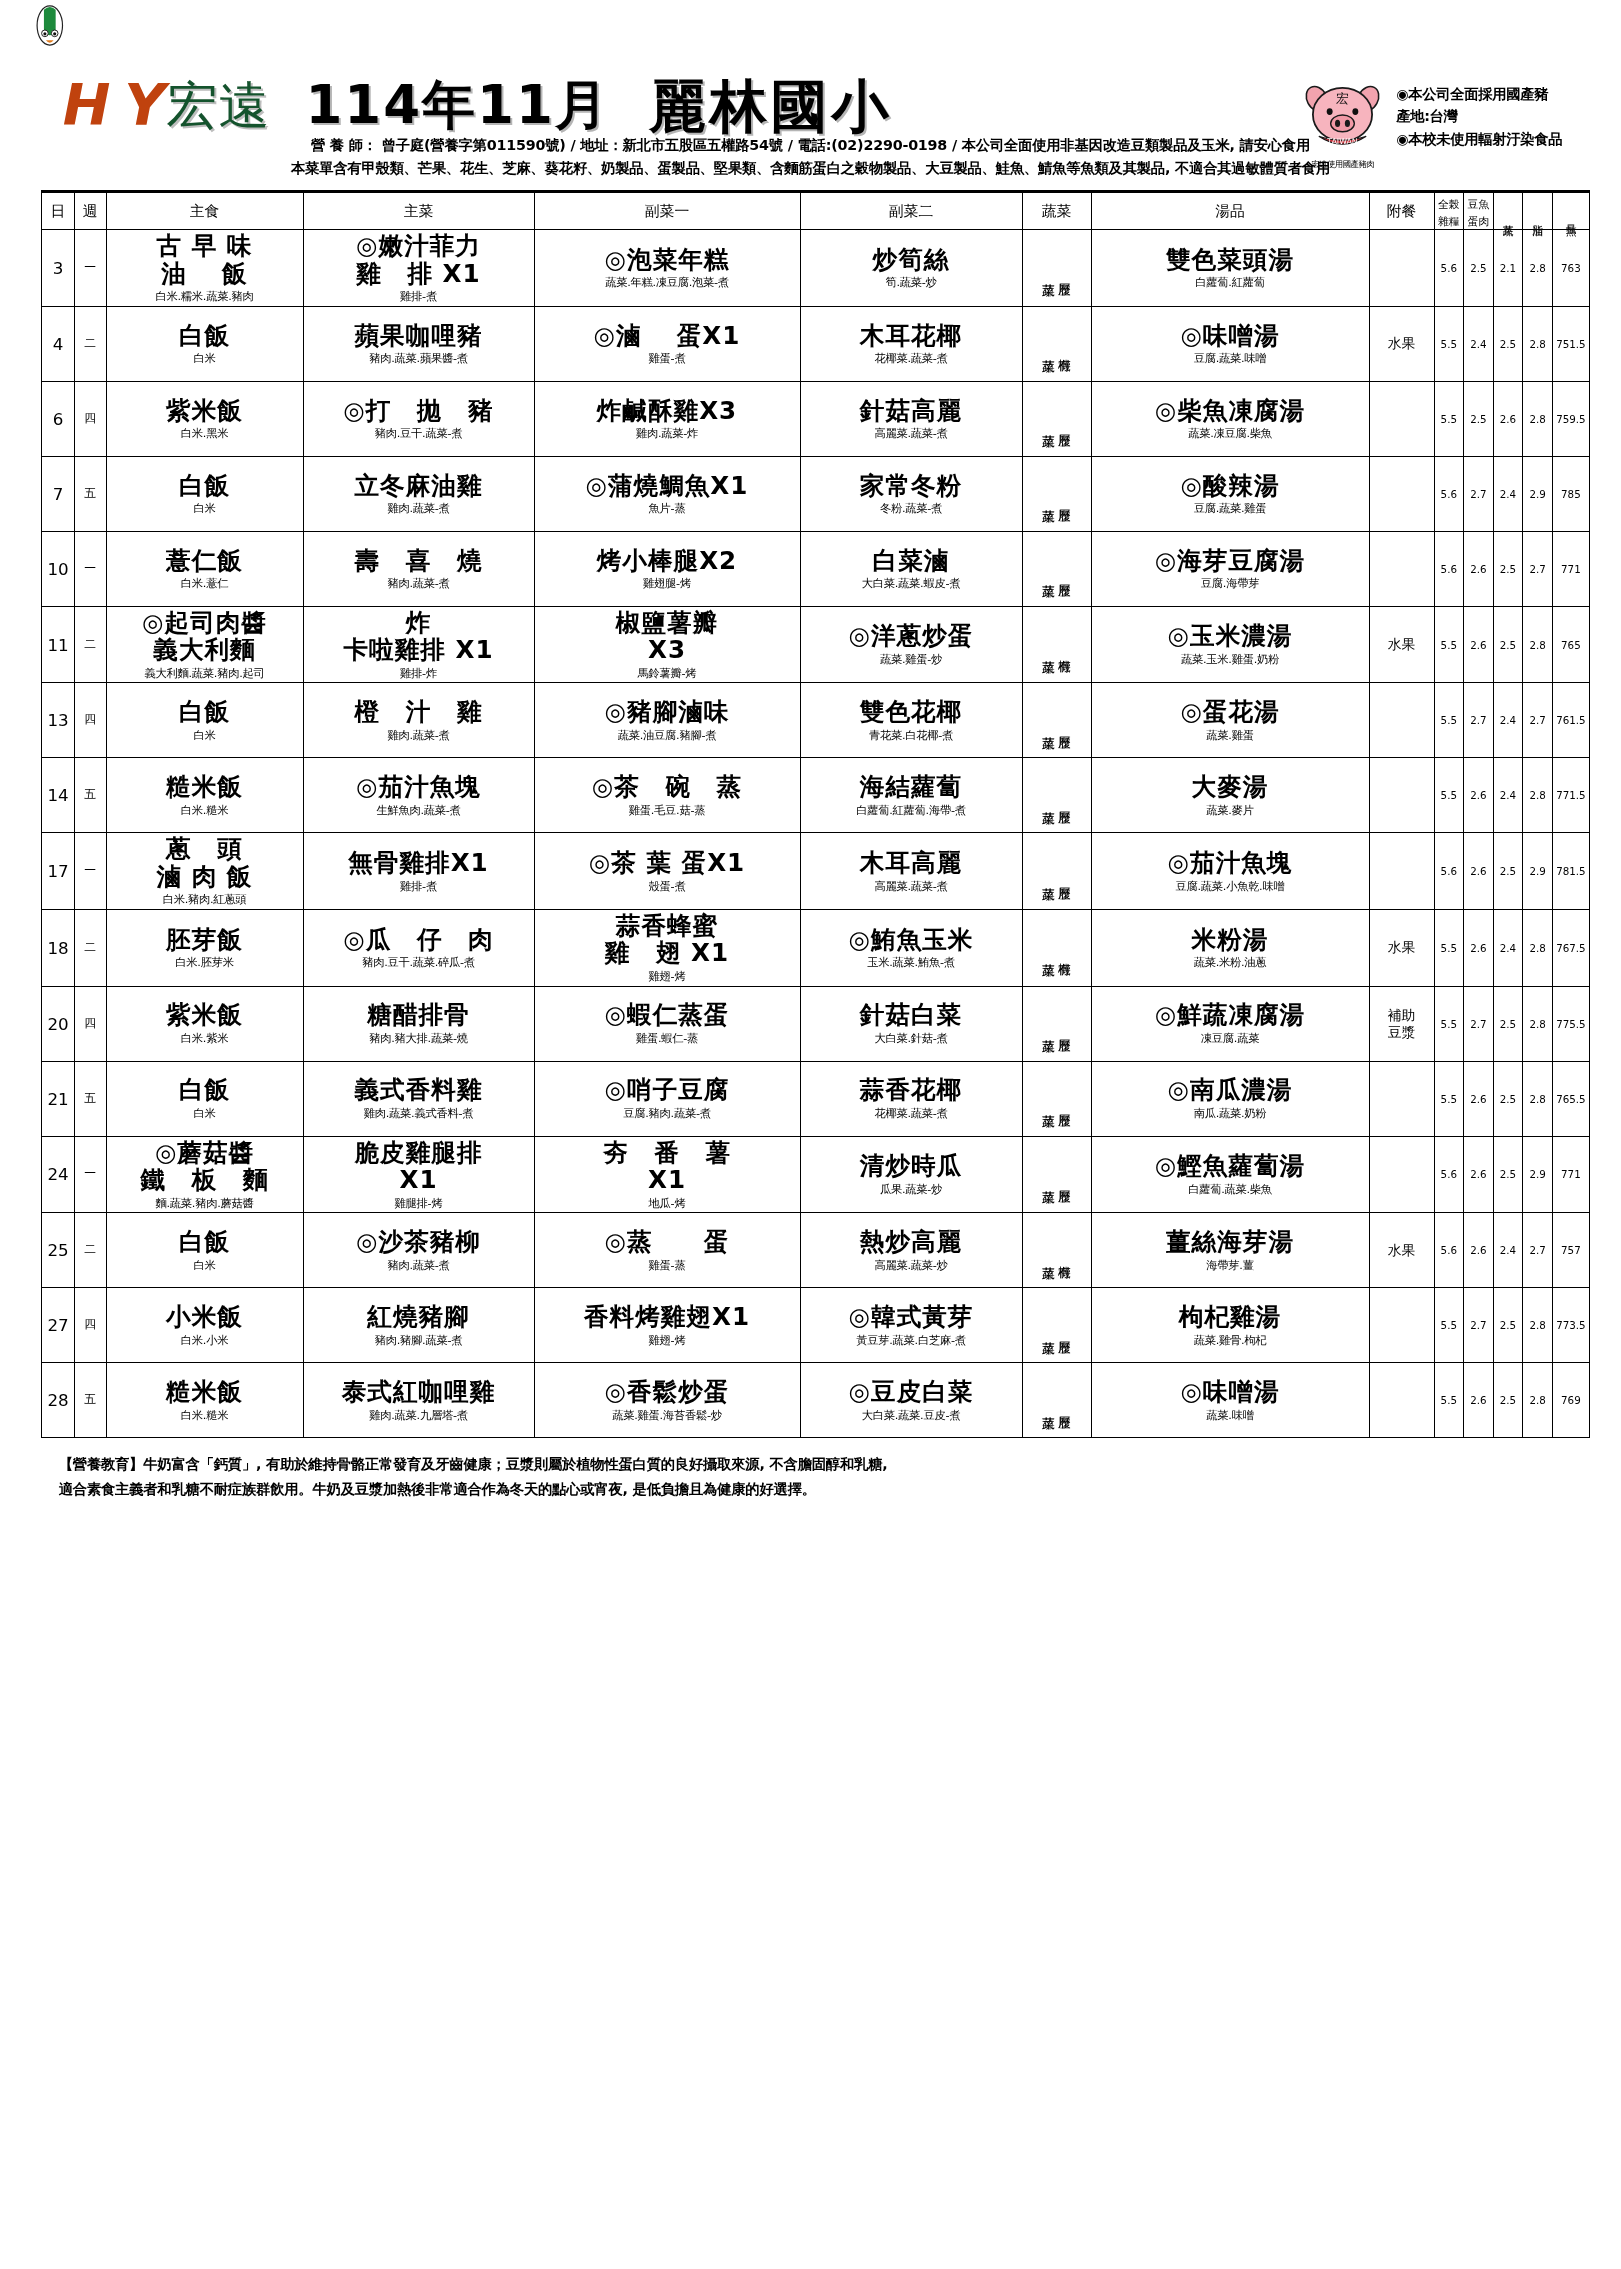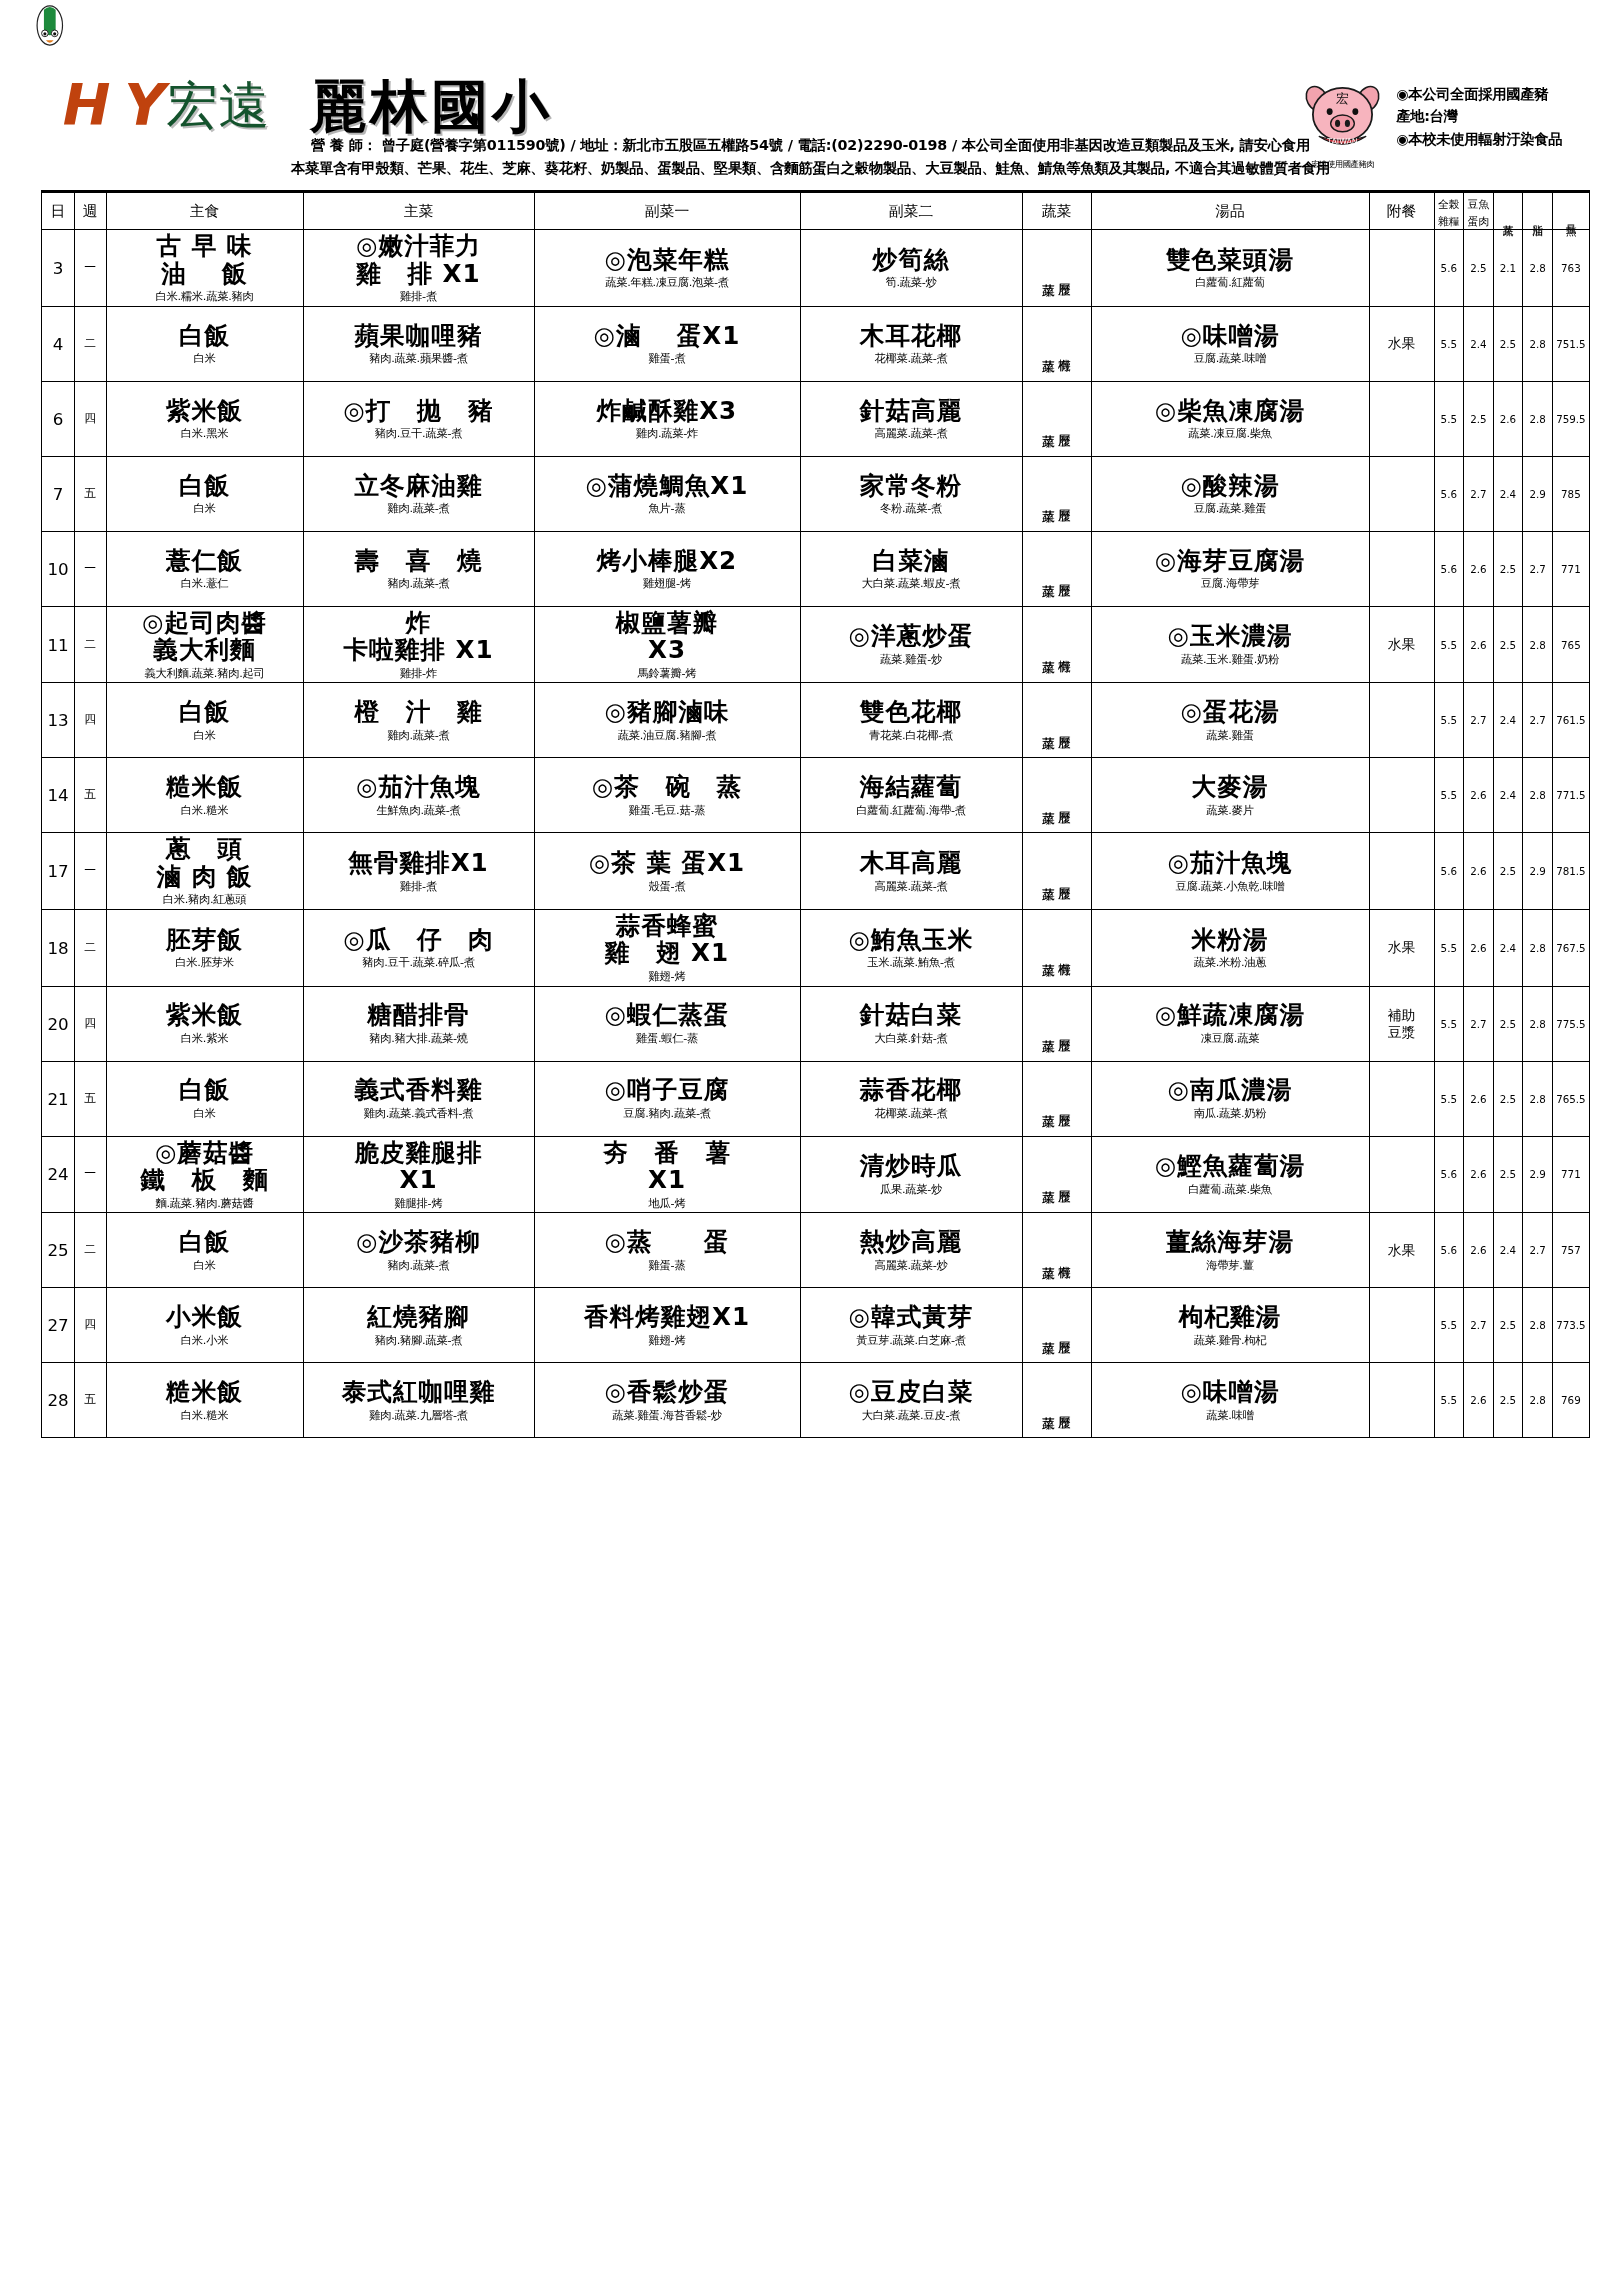--- a/index.html
+++ b/index.html
@@ -75,20 +75,21 @@
         <ellipse cx="15" cy="22" rx="13" ry="20" fill="#fff" stroke="#222" stroke-width="1.2"></ellipse>
         <path d="M9 6 Q15 0 21 6 L21 30 Q15 34 9 30 Z" fill="#1d8a3c"></path>
         <circle cx="10" cy="30" r="3.4" fill="#fff" stroke="#222" stroke-width="1"></circle>
         <circle cx="20" cy="30" r="3.4" fill="#fff" stroke="#222" stroke-width="1"></circle>
         <circle cx="10" cy="30.5" r="1.6" fill="#111"></circle>
           <circle cx="20" cy="30.5" r="1.6" fill="#111"></circle>
         <path d="M11 37 Q15 42 19 37 Z" fill="#E07B1E"></path>
       </svg>
       <span class="logo-cn">宏遠</span>
     </div>
+    <div class="title-main">114年11月</div>
     <div class="title-school">麗林國小</div>
 
     <div class="header-right">
       <div class="pig-wrap">
         <svg width="83" height="75" viewBox="0 0 84 76">
           <ellipse cx="16" cy="20" rx="10" ry="13" fill="#F2A3AE" stroke="#1a1a1a" stroke-width="1.6" transform="rotate(-28 16 20)"></ellipse>
           <ellipse cx="68" cy="20" rx="10" ry="13" fill="#F2A3AE" stroke="#1a1a1a" stroke-width="1.6" transform="rotate(28 68 20)"></ellipse>
           <ellipse cx="42" cy="36" rx="30" ry="27" fill="#F7B4BE" stroke="#1a1a1a" stroke-width="1.8"></ellipse>
           <text x="42" y="24" font-size="13" text-anchor="middle" fill="#111" font-family="'DejaVu Sans',sans-serif">宏</text>
           <ellipse cx="29" cy="33" rx="3" ry="3.4" fill="#111"></ellipse>
@@ -642,14 +643,18 @@
           <td class="side"></td>
           <td class="num">5.5</td>
           <td class="num">2.6</td>
           <td class="num">2.5</td>
           <td class="num">2.8</td>
           <td class="num">769</td>
         </tr>
       </tbody>
   </table>
 
+  <div class="footer">
+    <div>【營養教育】牛奶富含「鈣質」, 有助於維持骨骼正常發育及牙齒健康；豆漿則屬於植物性蛋白質的良好攝取來源, 不含膽固醇和乳糖,</div>
+    <div>適合素食主義者和乳糖不耐症族群飲用。牛奶及豆漿加熱後非常適合作為冬天的點心或宵夜, 是低負擔且為健康的好選擇。</div>
+  </div>
 </div>
 
 
 </body></html>

